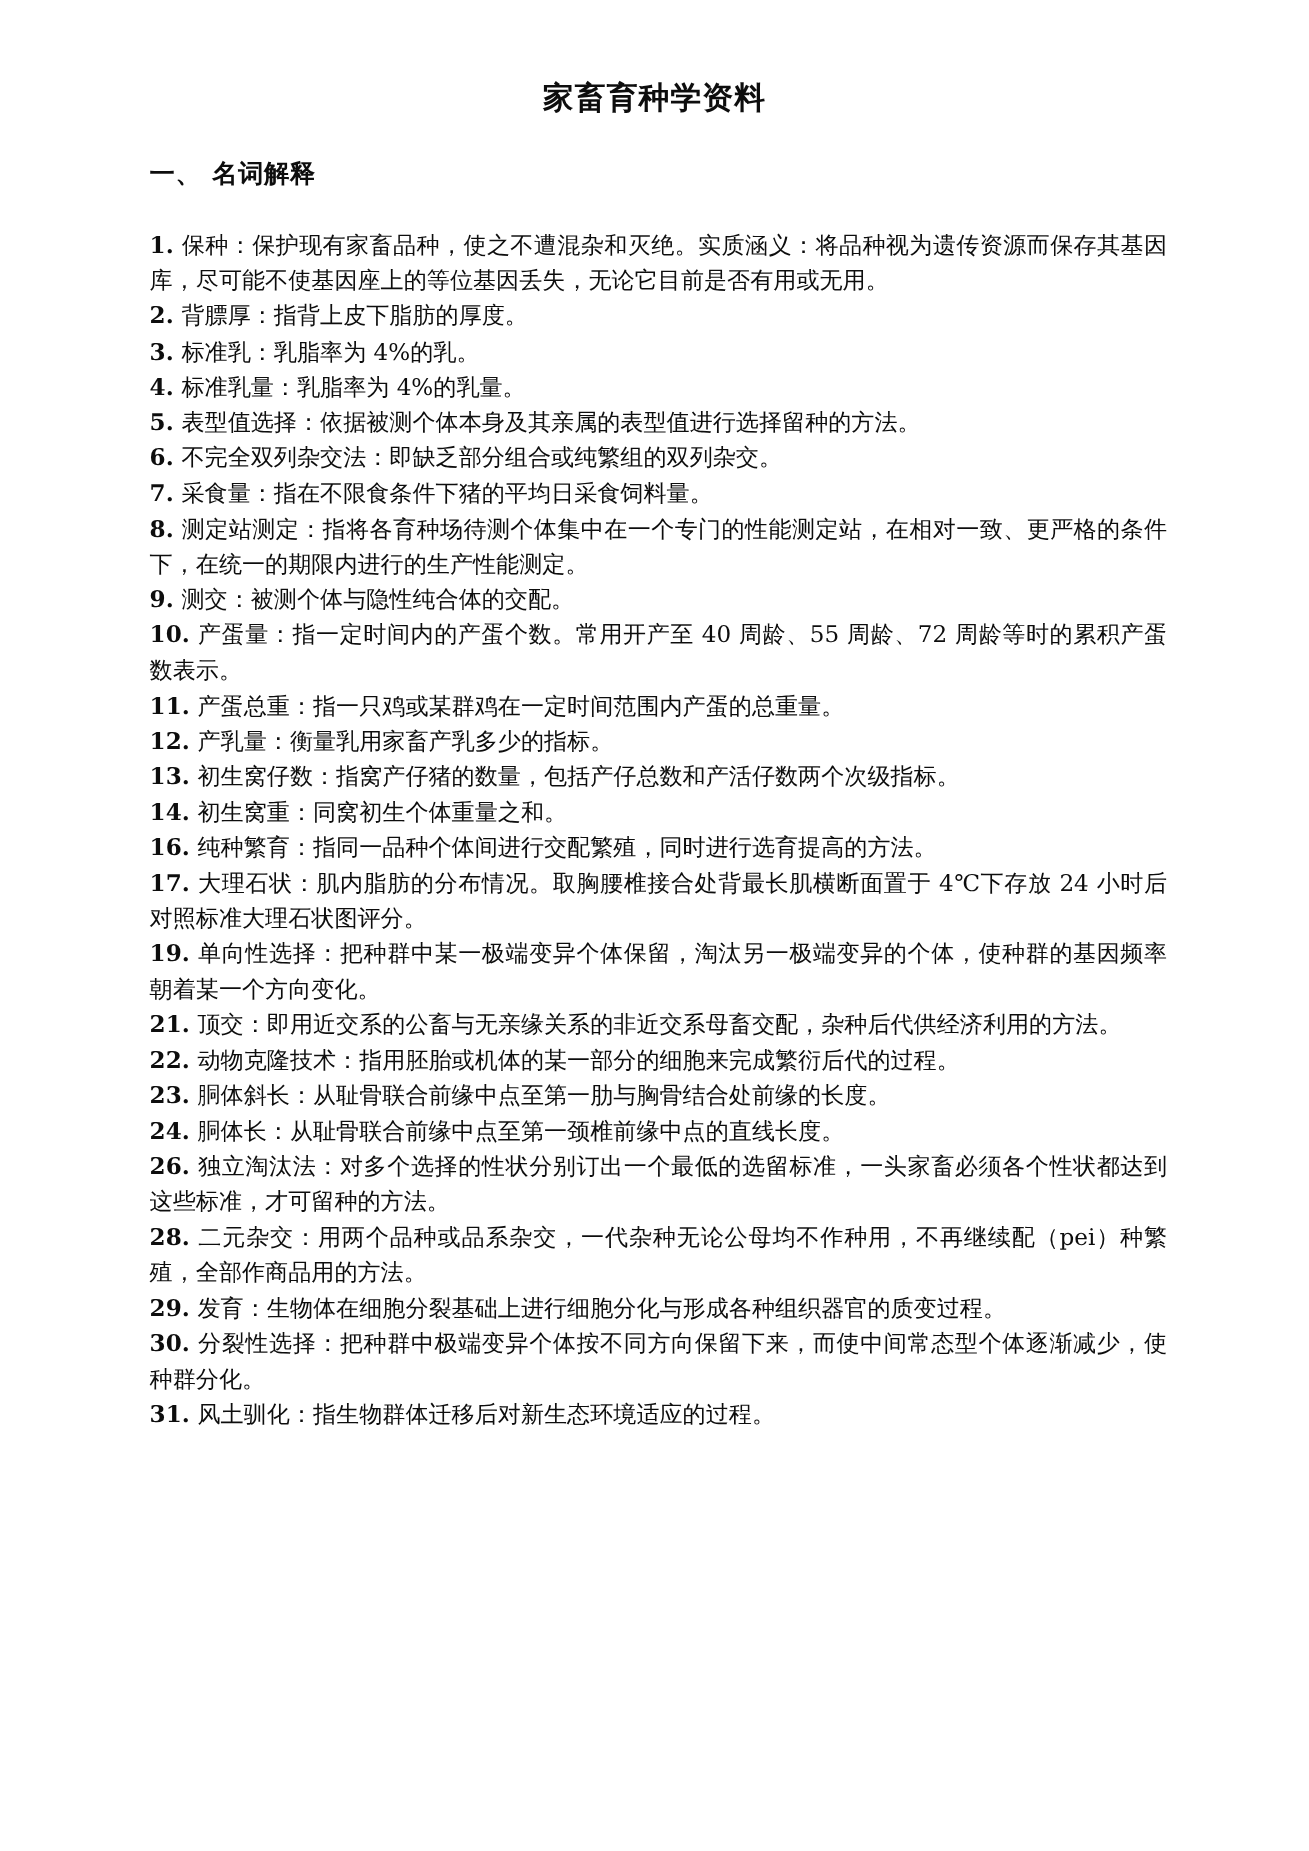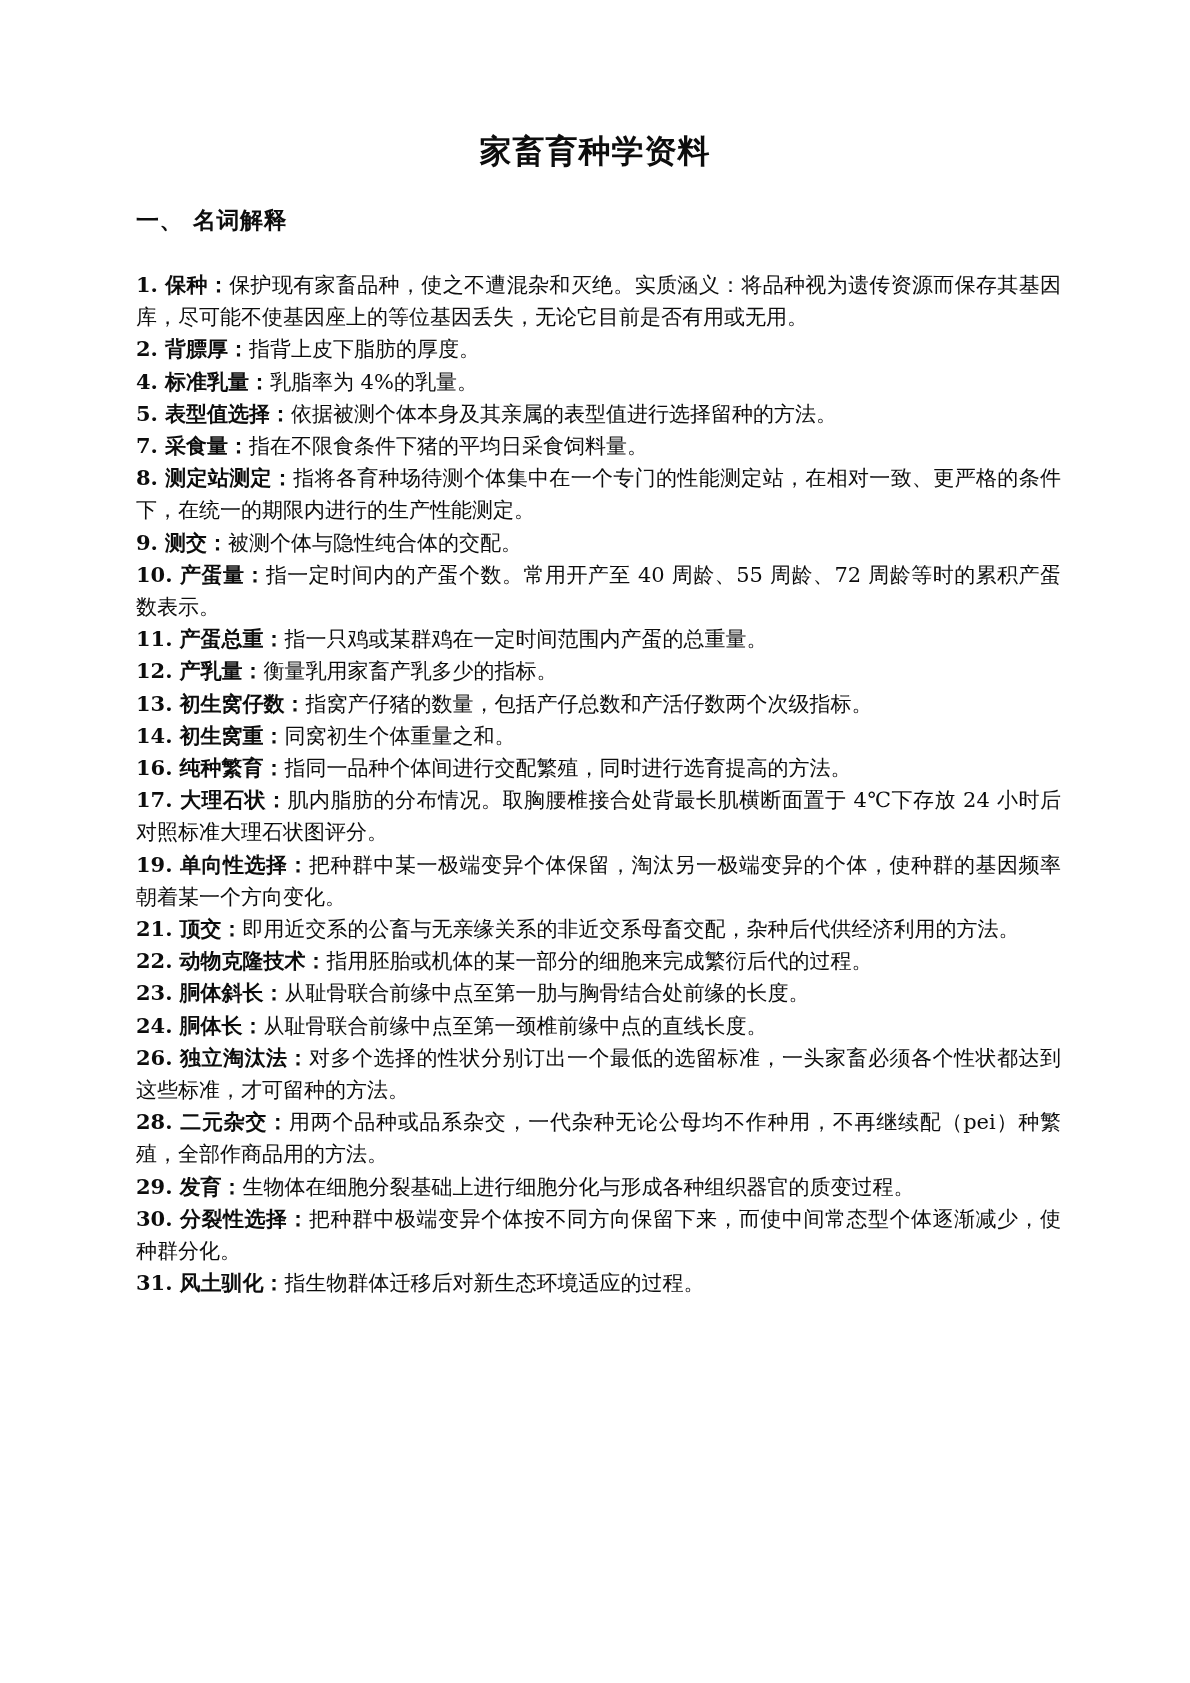--- a/index.html
+++ b/index.html
@@ -11,23 +11,23 @@
     position: relative;
     width: 1190px;
     height: 1683px;
     background: #ffffff;
     color: #0d0d0d;
     font-family: "DejaVu Serif", "Liberation Serif", serif;
     overflow: hidden;
     box-sizing: border-box;
   }
   .title {
-    margin: 18px;
-    padding-top: 114px;
-    font-size: 32px;
+    margin: 0;
+    padding-top: 70px;
+    font-size: 28px;
     font-weight: 700;
     line-height: 38px;
     text-align: center;
     letter-spacing: 1px;
   }
   .section-heading {
     margin: 35px 4px 0 136px;
     font-size: 23px;
     font-weight: 700;
     line-height: 30px;
@@ -45,39 +45,41 @@
     font-size: 21px;
     line-height: 32.2px;
     text-align: justify;
     text-justify: inter-ideograph;
   }
   .entry .num {
     font-weight: 700;
     margin-right: 7px;
   }
   .entry .term {
-    font-weight: 700;
+    font-weight: 400;
   }
   .entry .def {
     font-weight: 400;
   }
 </style>
 </head>
 <body>
 
 <div class="page" style="color: rgb(13, 13, 13); background: rgb(255, 255, 255);">
   <h1 class="title">家畜育种学资料</h1>
   <h2 class="section-heading">
     <span class="section-number">一、</span><span class="section-label">名词解释</span>
   </h2>
   <div class="terms" id="terms-list">
       <p class="entry"><span class="num">1.</span><span class="term">保种：</span><span class="def">保护现有家畜品种，使之不遭混杂和灭绝。实质涵义：将品种视为遗传资源而保存其基因库，尽可能不使基因座上的等位基因丢失，无论它目前是否有用或无用。</span></p>
       <p class="entry"><span class="num">2.</span><span class="term">背膘厚：</span><span class="def">指背上皮下脂肪的厚度。</span></p>
+      <p class="entry"><span class="num">3.</span><span class="term">标准乳：</span><span class="def">乳脂率为 4%的乳。</span></p>
       <p class="entry"><span class="num">4.</span><span class="term">标准乳量：</span><span class="def">乳脂率为 4%的乳量。</span></p>
       <p class="entry"><span class="num">5.</span><span class="term">表型值选择：</span><span class="def">依据被测个体本身及其亲属的表型值进行选择留种的方法。</span></p>
+      <p class="entry"><span class="num">6.</span><span class="term">不完全双列杂交法：</span><span class="def">即缺乏部分组合或纯繁组的双列杂交。</span></p>
       <p class="entry"><span class="num">7.</span><span class="term">采食量：</span><span class="def">指在不限食条件下猪的平均日采食饲料量。</span></p>
       <p class="entry"><span class="num">8.</span><span class="term">测定站测定：</span><span class="def">指将各育种场待测个体集中在一个专门的性能测定站，在相对一致、更严格的条件下，在统一的期限内进行的生产性能测定。</span></p>
       <p class="entry"><span class="num">9.</span><span class="term">测交：</span><span class="def">被测个体与隐性纯合体的交配。</span></p>
       <p class="entry"><span class="num">10.</span><span class="term">产蛋量：</span><span class="def">指一定时间内的产蛋个数。常用开产至 40 周龄、55 周龄、72 周龄等时的累积产蛋数表示。</span></p>
       <p class="entry"><span class="num">11.</span><span class="term">产蛋总重：</span><span class="def">指一只鸡或某群鸡在一定时间范围内产蛋的总重量。</span></p>
       <p class="entry"><span class="num">12.</span><span class="term">产乳量：</span><span class="def">衡量乳用家畜产乳多少的指标。</span></p>
       <p class="entry"><span class="num">13.</span><span class="term">初生窝仔数：</span><span class="def">指窝产仔猪的数量，包括产仔总数和产活仔数两个次级指标。</span></p>
       <p class="entry"><span class="num">14.</span><span class="term">初生窝重：</span><span class="def">同窝初生个体重量之和。</span></p>
       <p class="entry"><span class="num">16.</span><span class="term">纯种繁育：</span><span class="def">指同一品种个体间进行交配繁殖，同时进行选育提高的方法。</span></p>
       <p class="entry"><span class="num">17.</span><span class="term">大理石状：</span><span class="def">肌内脂肪的分布情况。取胸腰椎接合处背最长肌横断面置于 4℃下存放 24 小时后对照标准大理石状图评分。</span></p>

